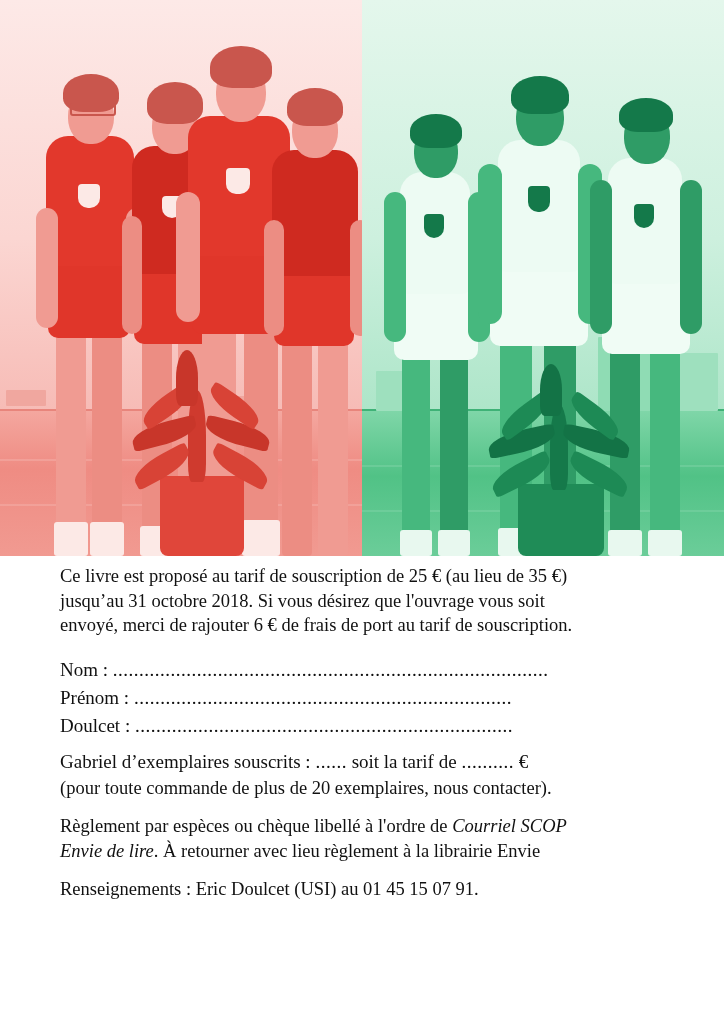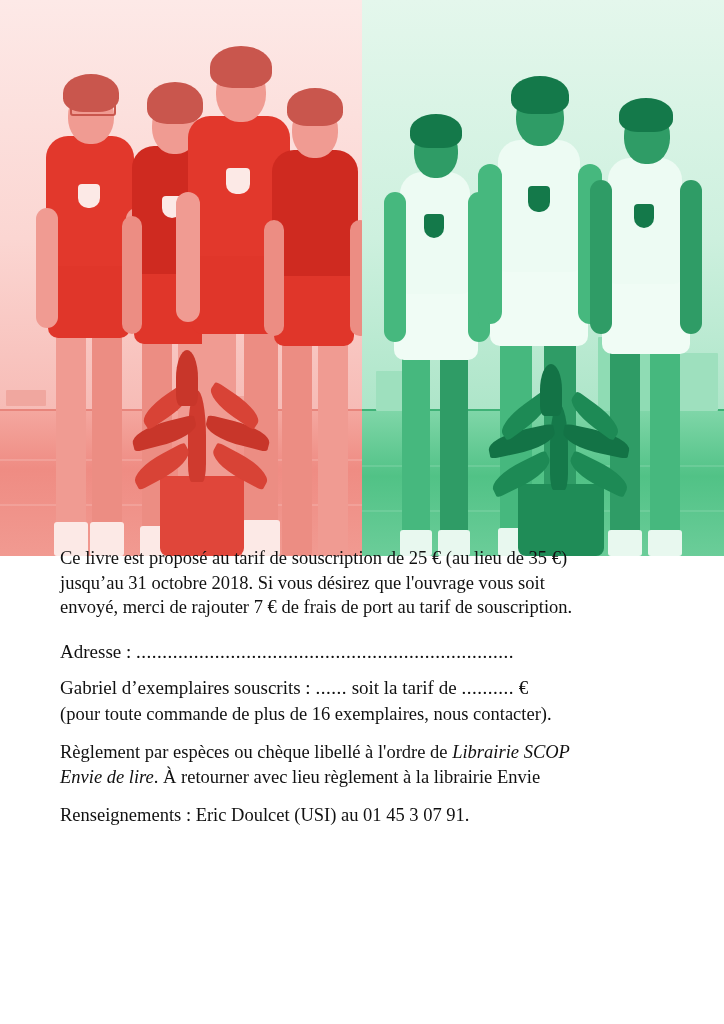--- a/index.html
+++ b/index.html
@@ -130,21 +130,21 @@
     opacity: .5;
   }
   .building {
     position: absolute;
     border-radius: 1px;
   }
 
   
   .content {
     position: absolute;
-    top: 538px;
+    top: 556px;
     left: 0;
     width: 724px;
     padding: 8px 58px 0 60px;
     box-sizing: border-box;
   }
   .intro {
     font-size: 18.5px;
     line-height: 24.5px;
     margin: 0 0 18px 0;
     text-align: left;
@@ -313,47 +313,55 @@
       <div class="leaf" style="left:62px; bottom:140px; width:22px; height:52px; background:#137346; border-radius:50% 50% 20% 20%;"></div>
     </div>
   </div>
 </div>
 
 <div class="content">
 
   <p class="intro">
     <span>Ce livre est proposé au tarif de souscription de 25 € (au lieu de 35 €)</span><br>
     <span>jusqu’au 31 octobre 2018. Si vous désirez que l'ouvrage vous soit</span><br>
-    <span>envoyé, merci de rajouter 7 € de frais de port au tarif de souscription.</span>
+    <span>envoyé, merci de rajouter 6 € de frais de port au tarif de souscription.</span>
   </p>
 
-
-
   <div class="field-row">
-    <span class="field-label">Adresse :</span>
+    <span class="field-label">Nom :</span>
+    <span class="dots">...................................................................................</span>
+  </div>
+
+  <div class="field-row">
+    <span class="field-label">Prénom :</span>
+    <span class="dots">........................................................................</span>
+  </div>
+
+  <div class="field-row">
+    <span class="field-label">Doulcet :</span>
     <span class="dots">........................................................................</span>
   </div>
 
 
 
   <div class="gap-8"></div>
 
   <div class="field-row">
     <span class="field-label">Gabriel d’exemplaires souscrits :</span>
     <span class="dots">......</span>
     <span class="field-label">soit la tarif de</span>
     <span class="dots">..........</span>
     <span class="field-label">€</span>
   </div>
 
-  <p class="para">(pour toute commande de plus de 16 exemplaires, nous contacter).</p>
+  <p class="para">(pour toute commande de plus de 20 exemplaires, nous contacter).</p>
 
   <div class="block-spacer"></div>
 
   <p class="para">
-    <span>Règlement par espèces ou chèque libellé à l'ordre de </span><em class="ital">Librairie SCOP</em><br>
+    <span>Règlement par espèces ou chèque libellé à l'ordre de </span><em class="ital">Courriel SCOP</em><br>
     <em class="ital">Envie de lire</em><span>. À retourner avec lieu règlement à la librairie Envie</span><br>
   </p>
 
   <div class="block-spacer"></div>
 
-  <p class="para">Renseignements : Eric Doulcet (USI) au 01 45 3 07 91.</p>
+  <p class="para">Renseignements : Eric Doulcet (USI) au 01 45 15 07 91.</p>
 </div>
 
 </body></html>

